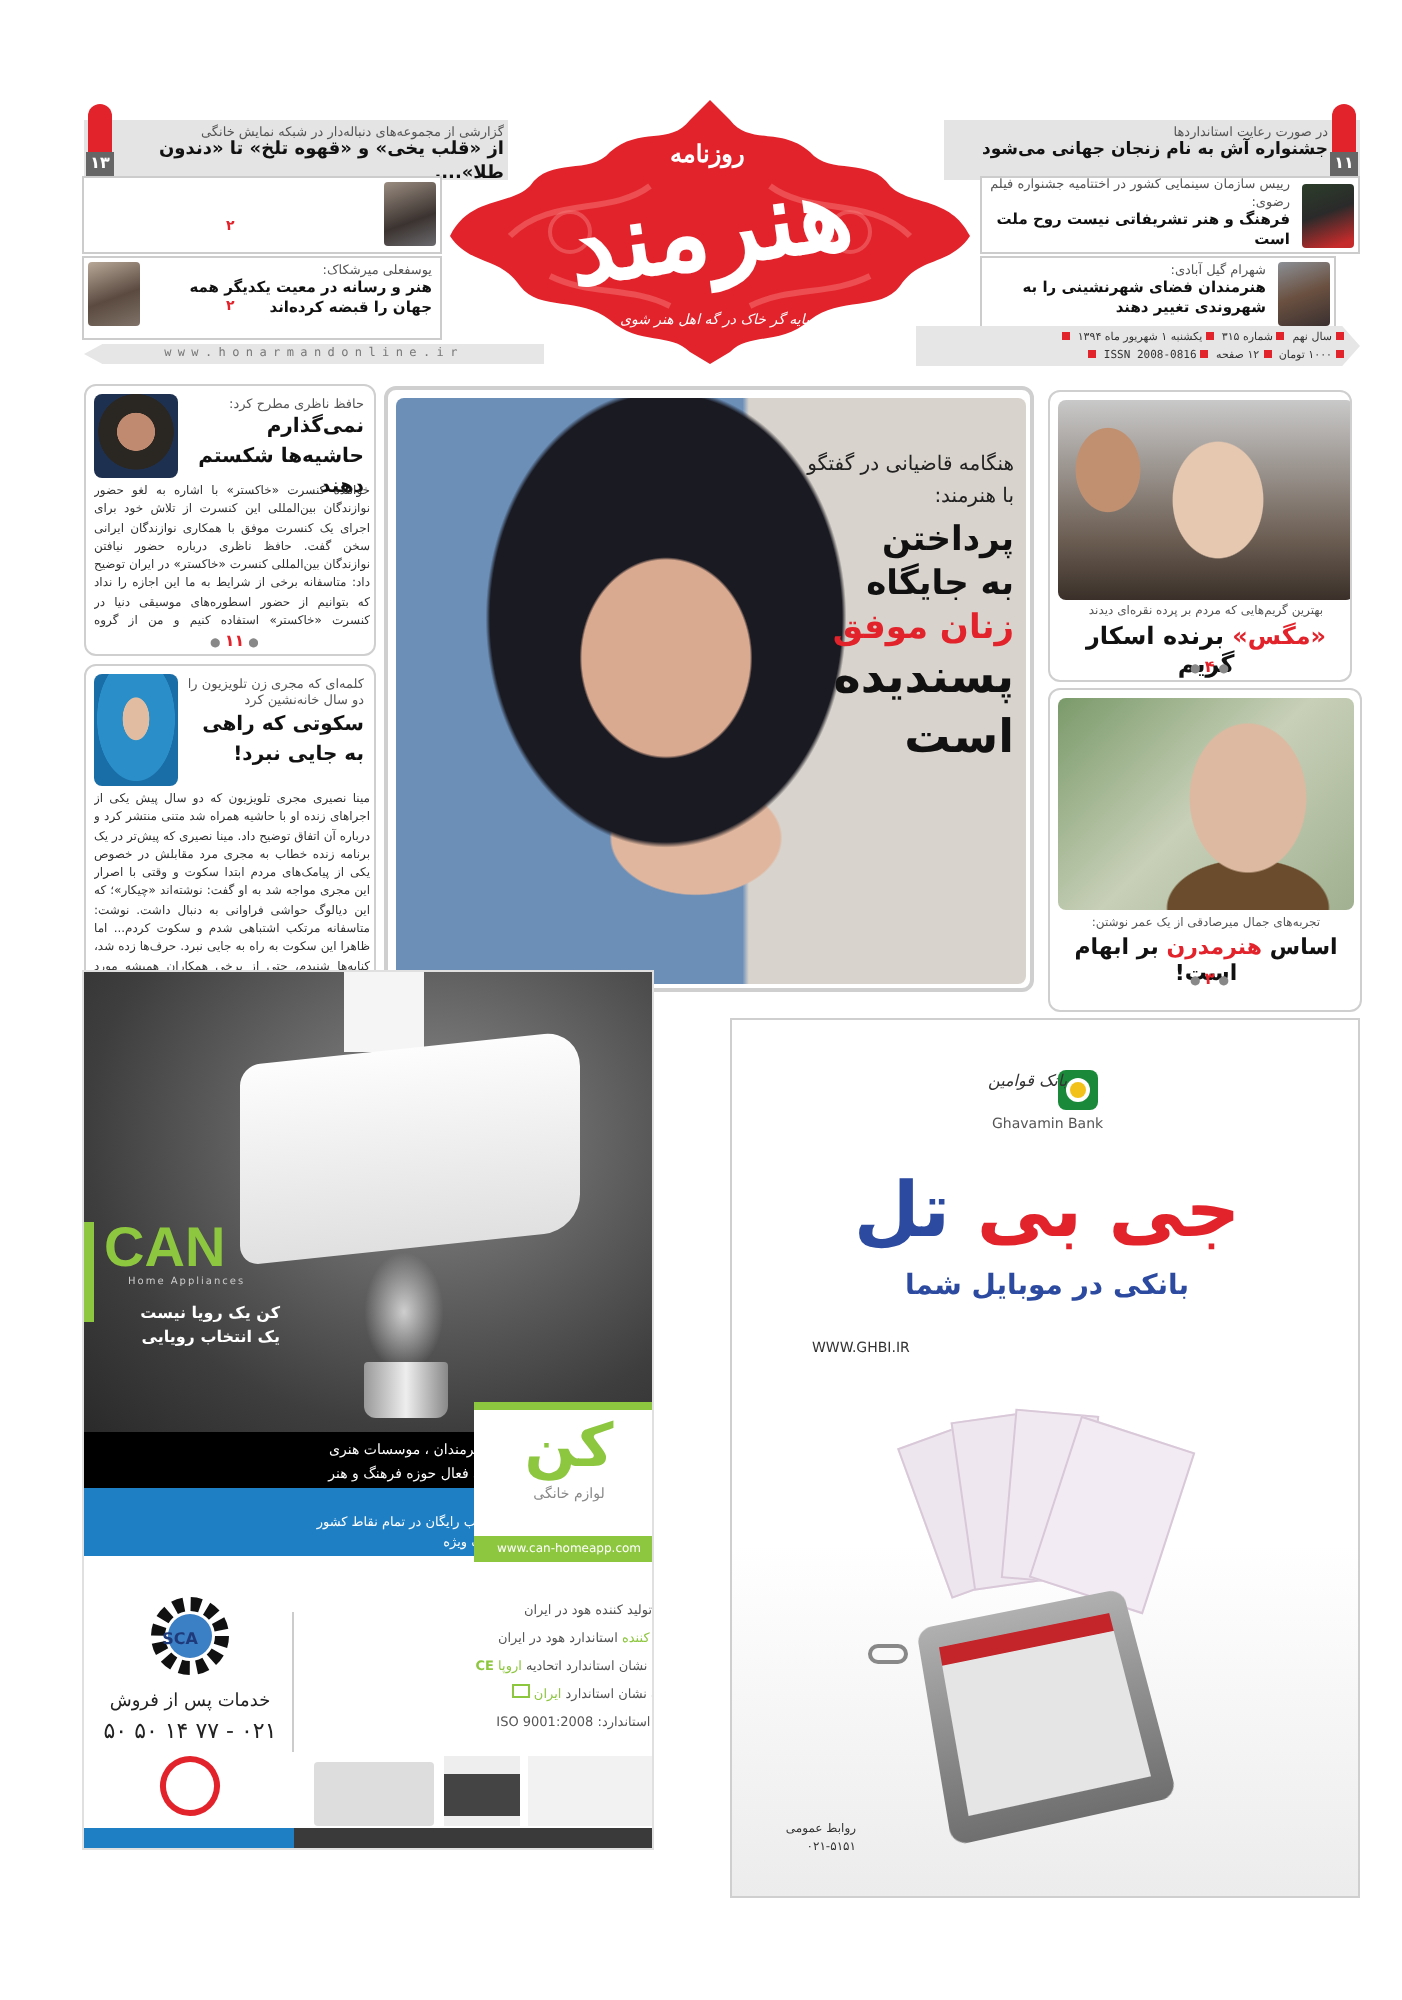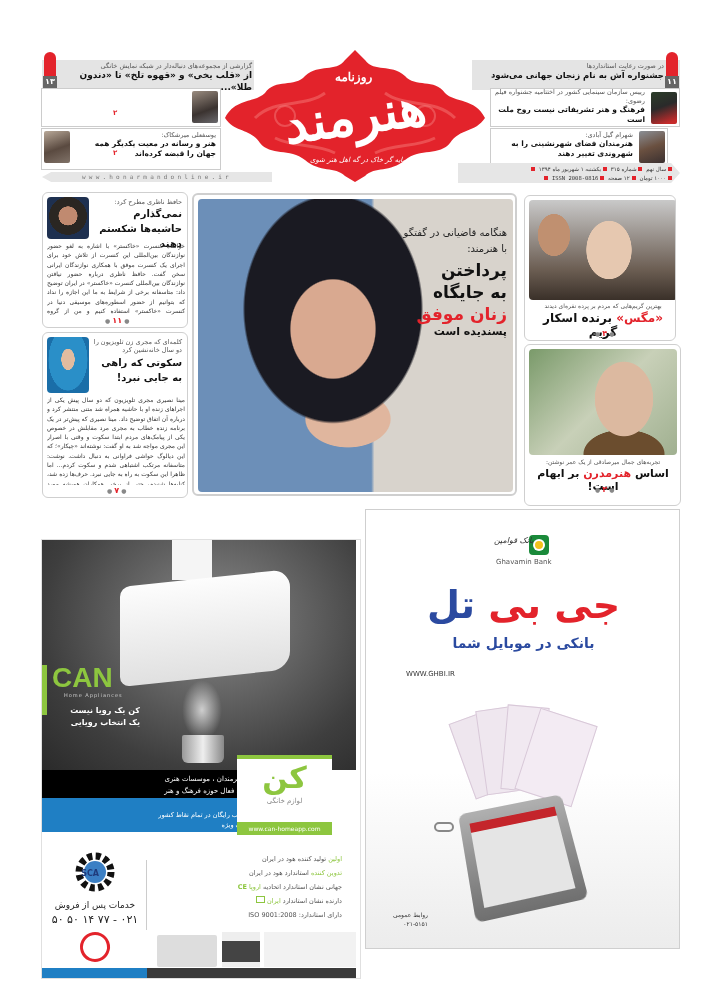--- a/index.html
+++ b/index.html
@@ -162,21 +162,21 @@
   <div class="photo" style="left:4px; top:4px; width:315px; height:293px; background:
       radial-gradient(ellipse 60px 70px at 135px 130px, #d9a990 0 70%, transparent 72%),
       radial-gradient(ellipse 110px 140px at 135px 110px, #1a1a22 0 80%, transparent 82%),
       radial-gradient(ellipse 60px 40px at 150px 220px, #e0b69e 0 70%, transparent 72%),
       linear-gradient(90deg, #6c8fb8 0 55%, #d8d3cc 56% 100%);"></div>
   <div class="abs" style="right:8px; top:30px; width:110px; text-align:right;">
     <div class="kicker" style="font-size:10px; color:#222; line-height:1.6;">هنگامه قاضیانی در گفتگو با هنرمند:</div>
     <div class="headline" style="font-size:17px; line-height:1.3; margin-top:2px;">پرداختن</div>
     <div class="headline" style="font-size:17px; line-height:1.3;">به جایگاه</div>
     <div class="headline" style="font-size:17px; line-height:1.3; color:#e3232b;">زنان موفق</div>
-    <div class="headline" style="font-size:11px; line-height:1.3;">پسندیده است</div>
+    <div class="headline" style="font-size:23px; line-height:1.3;">پسندیده است</div>
   </div>
 </div>
 
 <div class="card" style="left:524px; top:195px; width:152px; height:146px;">
   <div class="photo" style="left:4px; top:4px; width:148px; height:100px; background:
       radial-gradient(ellipse 28px 36px at 80px 50px, #e6c8b0 0 80%, transparent 82%),
       radial-gradient(ellipse 20px 26px at 25px 35px, #c09070 0 80%, transparent 82%),
       linear-gradient(180deg,#c9c9c9,#6b5d52 70%,#3a3029);"></div>
   <div class="abs kicker" style="left:4px; top:106px; width:148px; text-align:center; font-size:6px;">بهترین گریم‌هایی که مردم بر پرده نقره‌ای دیدند</div>
   <div class="abs" style="left:4px; top:115px; width:148px; text-align:center; font-size:12px; font-weight:bold;">
@@ -193,21 +193,21 @@
       linear-gradient(135deg,#7a9a6a,#c8d0b8 50%,#a0b090);"></div>
   <div class="abs kicker" style="left:4px; top:113px; width:148px; text-align:center; font-size:6px;">تجربه‌های جمال میرصادقی از یک عمر نوشتن:</div>
   <div class="abs" style="left:4px; top:122px; width:148px; text-align:center; font-size:11px; font-weight:bold;">
     <span>اساس</span>
     <span style="color:#e3232b;">هنرمدرن</span>
     <span>بر ابهام است!</span>
   </div>
   <div class="dots-num" style="left:70px; top:140px;"><span class="d">● </span><span>۳</span><span class="d"> ●</span></div>
 </div>
 
-<div class="ad" style="left:41px; top:539px; width:320px; height:440px; background:#fff; border:1px solid #e0e0e0;">
+<div class="ad" style="left:41px; top:485px; width:286px; height:440px; background:#fff; border:1px solid #e0e0e0;">
   <div class="abs" style="left:0; top:0; width:314px; height:230px; background:radial-gradient(ellipse at 55% 35%, #8a8a8a, #3e3e3e 70%, #2a2a2a);"></div>
   <div class="abs" style="left:130px; top:0; width:40px; height:40px; background:#f5f5f5;"></div>
   <div class="abs" style="left:78px; top:38px; width:170px; height:100px; background:linear-gradient(180deg,#fdfdfd,#e0e0e0); border-radius:10px 18px 18px 10px; transform:skewY(-6deg);"></div>
   <div class="abs" style="left:140px; top:140px; width:40px; height:60px; background:radial-gradient(ellipse, rgba(255,255,255,.7), transparent 70%);"></div>
   <div class="abs" style="left:140px; top:195px; width:42px; height:28px; background:linear-gradient(90deg,#999,#eee,#888); border-radius:2px 2px 6px 6px;"></div>
 
   <div class="abs" style="left:0; top:125px; width:5px; height:50px; background:#8dc63f;"></div>
   <div class="abs" style="left:10px; top:122px; font-size:28px; font-weight:bold; color:#8dc63f; font-family:'Liberation Sans',sans-serif; direction:ltr;">CAN</div>
   <div class="abs" style="left:22px; top:152px; font-size:5px; color:#ccc; letter-spacing:1px; direction:ltr;">Home Appliances</div>
   <div class="abs" style="left:8px; top:165px; width:90px; text-align:right; font-size:8px; color:#fff; font-weight:bold; line-height:1.5;">

